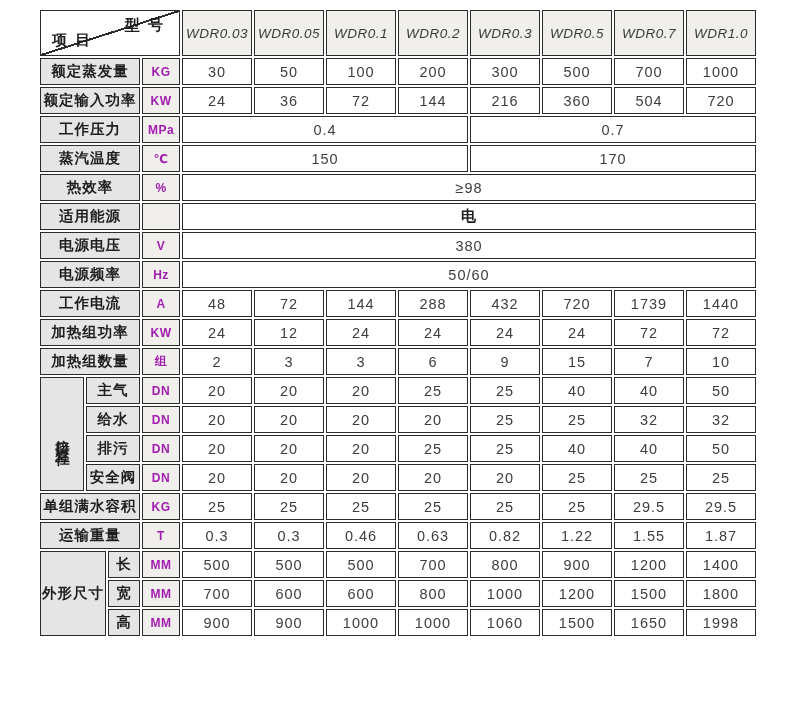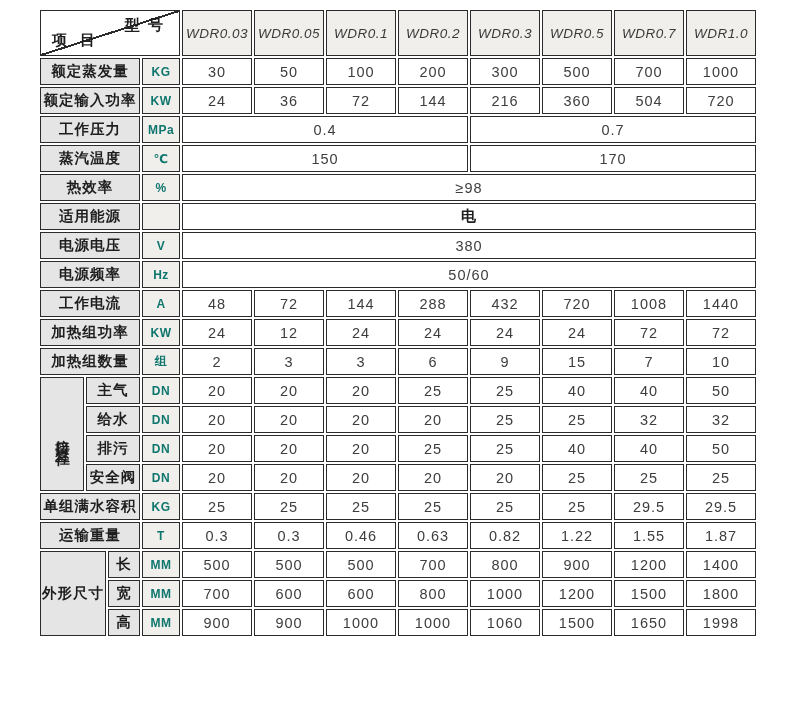--- a/index.html
+++ b/index.html
@@ -37,21 +37,21 @@
       #2b2b2b calc(50% - 1px),
       #2b2b2b calc(50% + 1px),
       transparent calc(50% + 1px));
   }
   .corner-top {
     position: absolute; top: 5px; right: 14px;
     font-weight: bold; font-size: 15px; letter-spacing: 2px; color: #1e1e1e; margin-left: 8px;
   }
   .corner-bottom {
     position: absolute; bottom: 5px; left: 11px;
-    font-weight: bold; font-size: 15px; letter-spacing: 2px; color: #1e1e1e; font-family: Liberation Mono, monospace;
+    font-weight: bold; font-size: 15px; letter-spacing: 2px; color: #1e1e1e;
   }
 
   td.mh {
     background: #f1efec;
     font-size: 13.5px;
     color: #3a3a3a;
     letter-spacing: 0.5px;
     font-style: italic;
   }
   td.lbl {
@@ -63,21 +63,21 @@
   }
   td.vert {
     writing-mode: vertical-lr;
     text-orientation: upright;
     letter-spacing: 4px;
     padding-top: 4px;
   }
   td.unit {
     background: #f1efec;
     font-size: 12px;
-    color: #0f766e;
+    color: #a21caf;
     font-weight: bold;
     letter-spacing: 0.5px;
   }
   td.val {
     background: #ffffff;
     font-size: 14.5px;
     color: #3d3d3d;
     letter-spacing: 1px;
   }
   td.val.bold { font-weight: bold; font-size: 15px; color: #1e1e1e; }
@@ -176,21 +176,21 @@
     </tr>
     <tr>
       <td class="lbl" colspan="3">工作电流</td>
       <td class="unit">A</td>
       <td class="val">48</td>
       <td class="val">72</td>
       <td class="val">144</td>
       <td class="val">288</td>
       <td class="val">432</td>
       <td class="val">720</td>
-      <td class="val">1008</td>
+      <td class="val">1739</td>
       <td class="val">1440</td>
     </tr>
     <tr>
       <td class="lbl" colspan="3">加热组功率</td>
       <td class="unit">KW</td>
       <td class="val">24</td>
       <td class="val">12</td>
       <td class="val">24</td>
       <td class="val">24</td>
       <td class="val">24</td>

